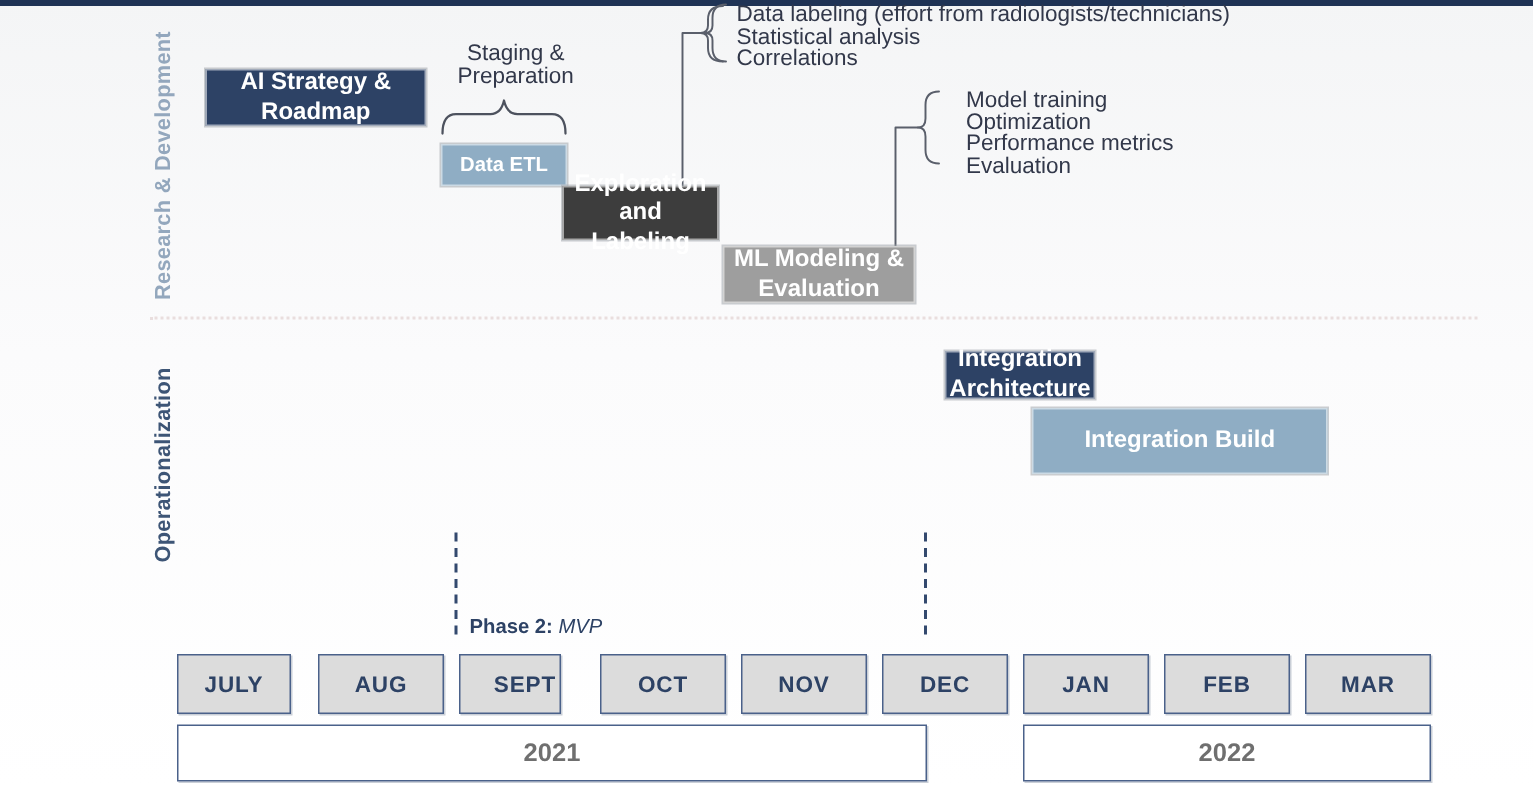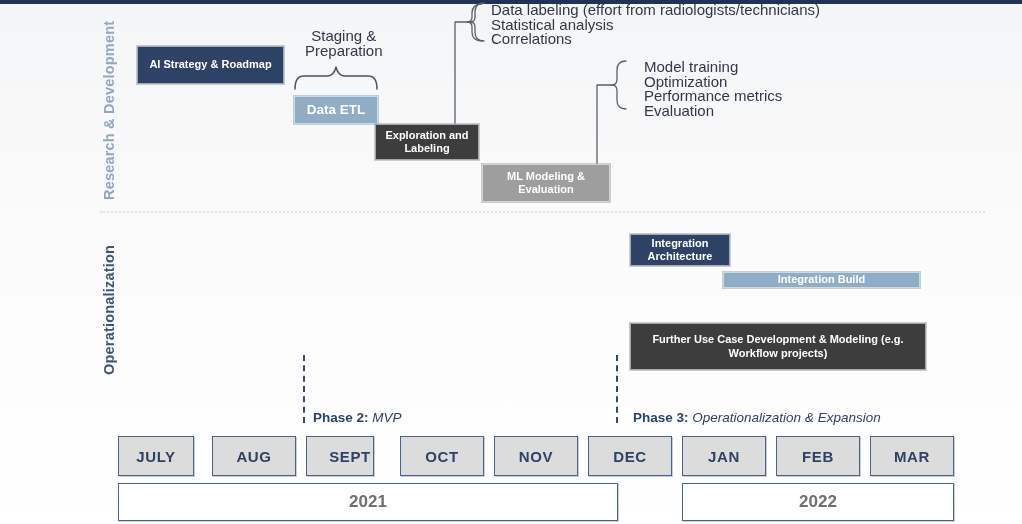--- a/index.html
+++ b/index.html
@@ -50,21 +50,21 @@
   .box {
     position: absolute;
     box-sizing: border-box;
     display: flex;
     align-items: center;
     justify-content: center;
     text-align: center;
     color: #ffffff;
     font-weight: bold;
     line-height: 1.22;
-    font-size: 11px;
+    font-size: 16px;
     padding: 2px 6px;
     border: 1.5px solid rgba(255,255,255,.55);
     box-shadow: 0 0 0 1px rgba(160,165,172,.55);
   }
   .box.navy   { background: #2d4265; }
   .box.steel  { background: #8fadc4; }
   .box.dark   { background: #3d3d3d; }
   .box.gray   { background: #9e9e9e; }
 
   
@@ -186,34 +186,29 @@
   <div class="box steel" style="left:294px; top:96px; width:84px; height:28px; font-size:13.5px;">Data ETL</div>
 
   <div class="box dark" style="left:375px; top:124px; width:104px; height:36px;">Exploration and Labeling</div>
 
   <div class="box gray" style="left:482px; top:164px; width:128px; height:38px;">ML Modeling &amp; Evaluation</div>
 
   <div class="lane-divider"></div>
 
   <div class="box navy" style="left:630px; top:234px; width:100px; height:32px;">Integration Architecture</div>
 
-  <div class="box steel" style="left:723px; top:272px; width:197px; height:16px;">Integration Build</div>
-
-  <div class="box dark" style="left:630px; top:323px; width:296px; height:47px;">Further Use Case Development &amp; Modeling (e.g. Workflow projects)</div>
+  <div class="box steel" style="left:688px; top:272px; width:197px; height:44px;">Integration Build</div>
+
 
   <div class="phase-line" style="left:303px; top:355px; height:68px;"></div>
   <div class="phase-line" style="left:616px; top:355px; height:68px;"></div>
 
   <div class="phase-label" style="left:313px; top:410px;">
     <b>Phase 2</b><b>:</b>
     <i>MVP</i>
-  </div>
-  <div class="phase-label" style="left:633px; top:410px;">
-    <b>Phase 3</b><b>:</b>
-    <i>Operationalization &amp; Expansion</i>
   </div>
 
   <div class="month" style="left:118px; top:436px; width:76px;">JULY</div>
   <div class="month" style="left:212px; top:436px; width:84px;">AUG</div>
   <div class="month" style="left:306px; top:436px; width:68px;padding-left:20px;">SEPT</div>
   <div class="month" style="left:400px; top:436px; width:84px;">OCT</div>
   <div class="month" style="left:494px; top:436px; width:84px;">NOV</div>
   <div class="month" style="left:588px; top:436px; width:84px;">DEC</div>
   <div class="month" style="left:682px; top:436px; width:84px;">JAN</div>
   <div class="month" style="left:776px; top:436px; width:84px;">FEB</div>

